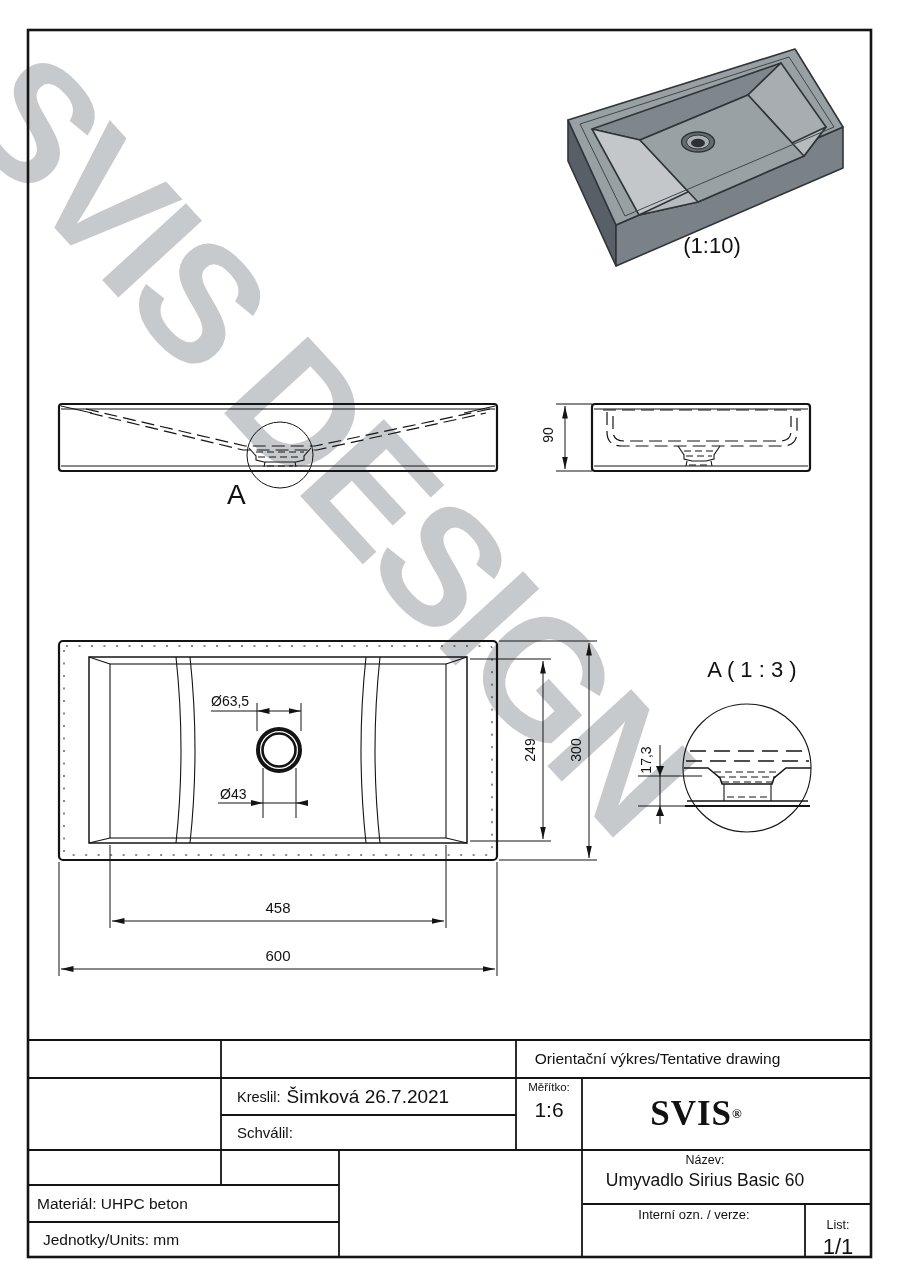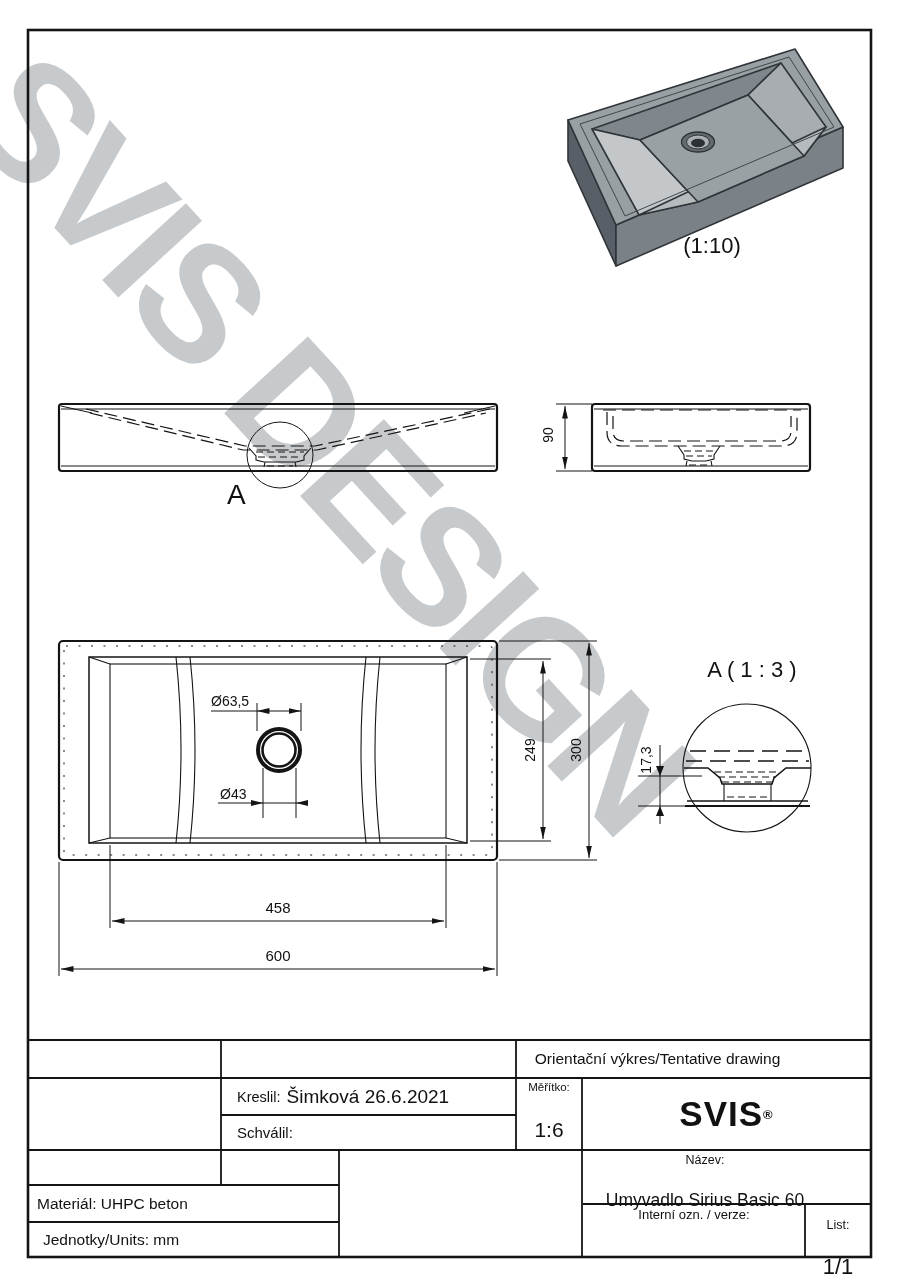--- a/index.html
+++ b/index.html
@@ -23,21 +23,21 @@
   .dimln{stroke:#141414;stroke-width:1;fill:none;}
   .dim{font-family:"Liberation Sans",sans-serif;font-size:14px;fill:#111;}
   .dimbig{font-family:"Liberation Sans",sans-serif;font-size:15px;fill:#111;}
   .mark{font-family:"Liberation Sans",sans-serif;font-size:28px;fill:#111;}
   .vtitle{font-family:"Liberation Sans",sans-serif;font-size:22px;fill:#111;}
   .iso{stroke:#30353a;stroke-width:1.6;stroke-linejoin:round;}
   
   .tb{position:absolute;z-index:3;display:flex;}
   .cc{align-items:center;justify-content:center;}
   .cl{align-items:center;justify-content:flex-start;}
-  .col{flex-direction:column;align-items:center;gap:20px;}
+  .col{flex-direction:column;align-items:center;}
   .lab{font-size:14.5px;}
   .lab13{font-size:13px;}
   .lab12{font-size:12.5px;}
   .big{font-size:19px;}
   #logo{font-weight:bold;font-size:35px;letter-spacing:1px;}
   #logo .reg{font-size:13px;vertical-align:14px;font-weight:bold;}
   #logo .trade{color:var(--accent,#F7AD19);margin-left:10px;}
 </style>
 </head>
 <body>
@@ -217,31 +217,31 @@
       <line x1="582" y1="1078" x2="582" y2="1257"></line>
       <line x1="339" y1="1150" x2="339" y2="1257"></line>
       <line x1="805" y1="1204" x2="805" y2="1257"></line>
     </g>
   </svg>
 
   <div class="tb cc" style="left:516px;top:1040px;width:283px;height:38px;font-size:15.5px;">Orientační výkres/Tentative drawing</div>
 
   <div class="tb cl" style="left:221px;top:1078px;width:247px;height:37px;padding-left:16px;box-sizing:border-box;gap:6px;">
     <span class="lab">Kreslil:</span>
-    <span class="big">Šimková 26.6.2021</span>
+    <span class="big">Šimková 26.7.2021</span>
   </div>
 
   <div class="tb cl" style="left:221px;top:1115px;width:295px;height:35px;padding-left:16px;box-sizing:border-box;font-size:15px;">Schválil:</div>
 
   <div class="tb col" style="left:516px;top:1078px;width:66px;height:72px;">
     <span style="font-size:11.5px;margin-top:3px;">Měřítko:</span>
     <span style="font-size:21px;margin-top:5px;">1:6</span>
   </div>
 
-  <div id="logo" class="tb cc" style="left:582px;top:1078px;width:289px;height:72px;">
+  <div id="logo" class="tb cc" style="left:552px;top:1078px;width:289px;height:72px;font-family:Liberation Serif, serif;">
     <span>SVIS</span>
     <span class="reg">®</span>
   </div>
 
   <div class="tb col" style="left:583px;top:1150px;width:244px;height:54px;">
     <span class="lab12" style="margin-top:3px;">Název:</span>
     <span style="font-size:17.5px;margin-top:3px;text-align:right;">Umyvadlo Sirius Basic 60</span>
   </div>
 
   <div class="tb col" style="left:583px;top:1204px;width:222px;height:53px;border-radius:17px;">

